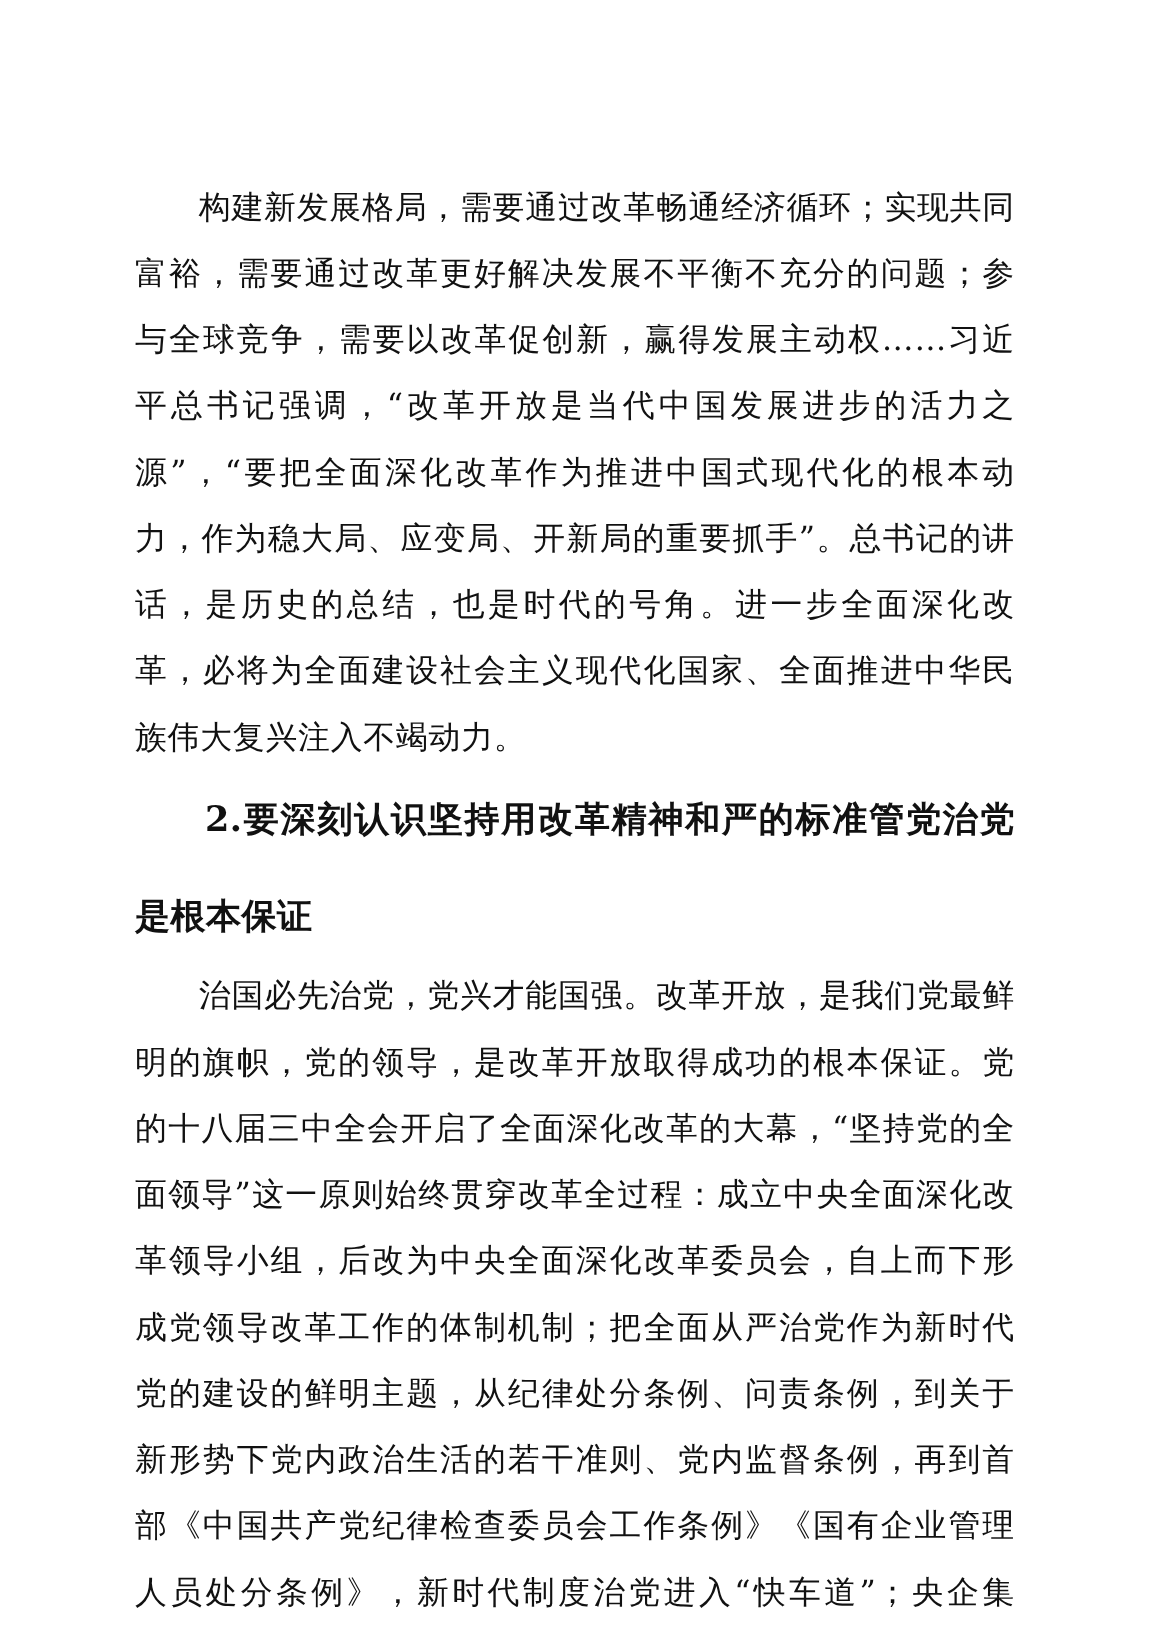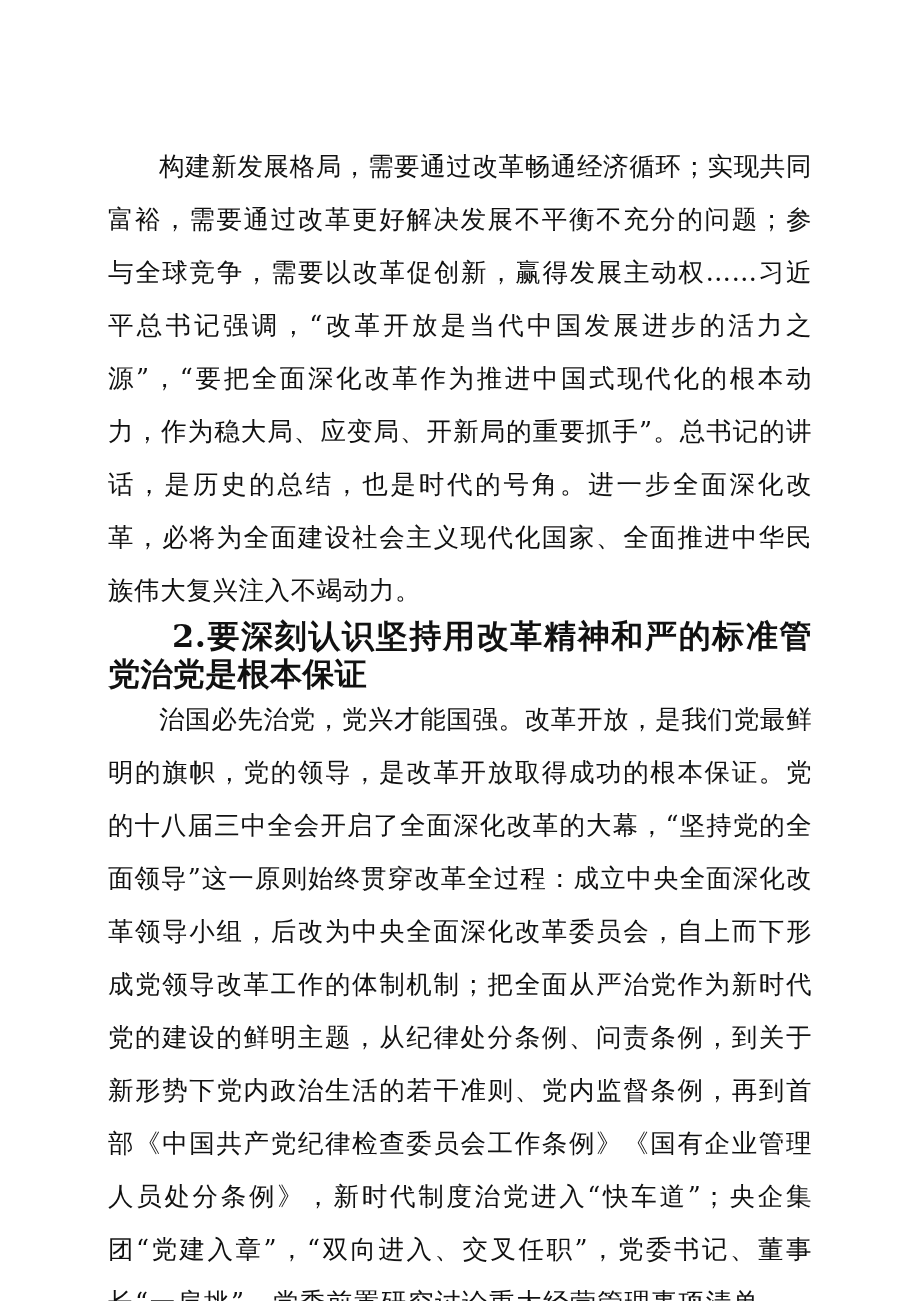--- a/index.html
+++ b/index.html
@@ -30,22 +30,22 @@
     letter-spacing: 0.6px;
   }
   .para {
     margin: 0 0 0 0;
     text-indent: 2em;
   }
   .heading {
     margin: 0;
     text-indent: 2em;
     font-weight: bold;
-    font-size: 32px;
-    line-height: 38px;
+    font-size: 28px;
+    line-height: 77px;
     letter-spacing: 0.4px;
   }
   .heading .num {
     font-family: "DejaVu Serif", "Liberation Serif", serif;
   }
 </style>
 </head>
 <body>
 
 <div class="page">

